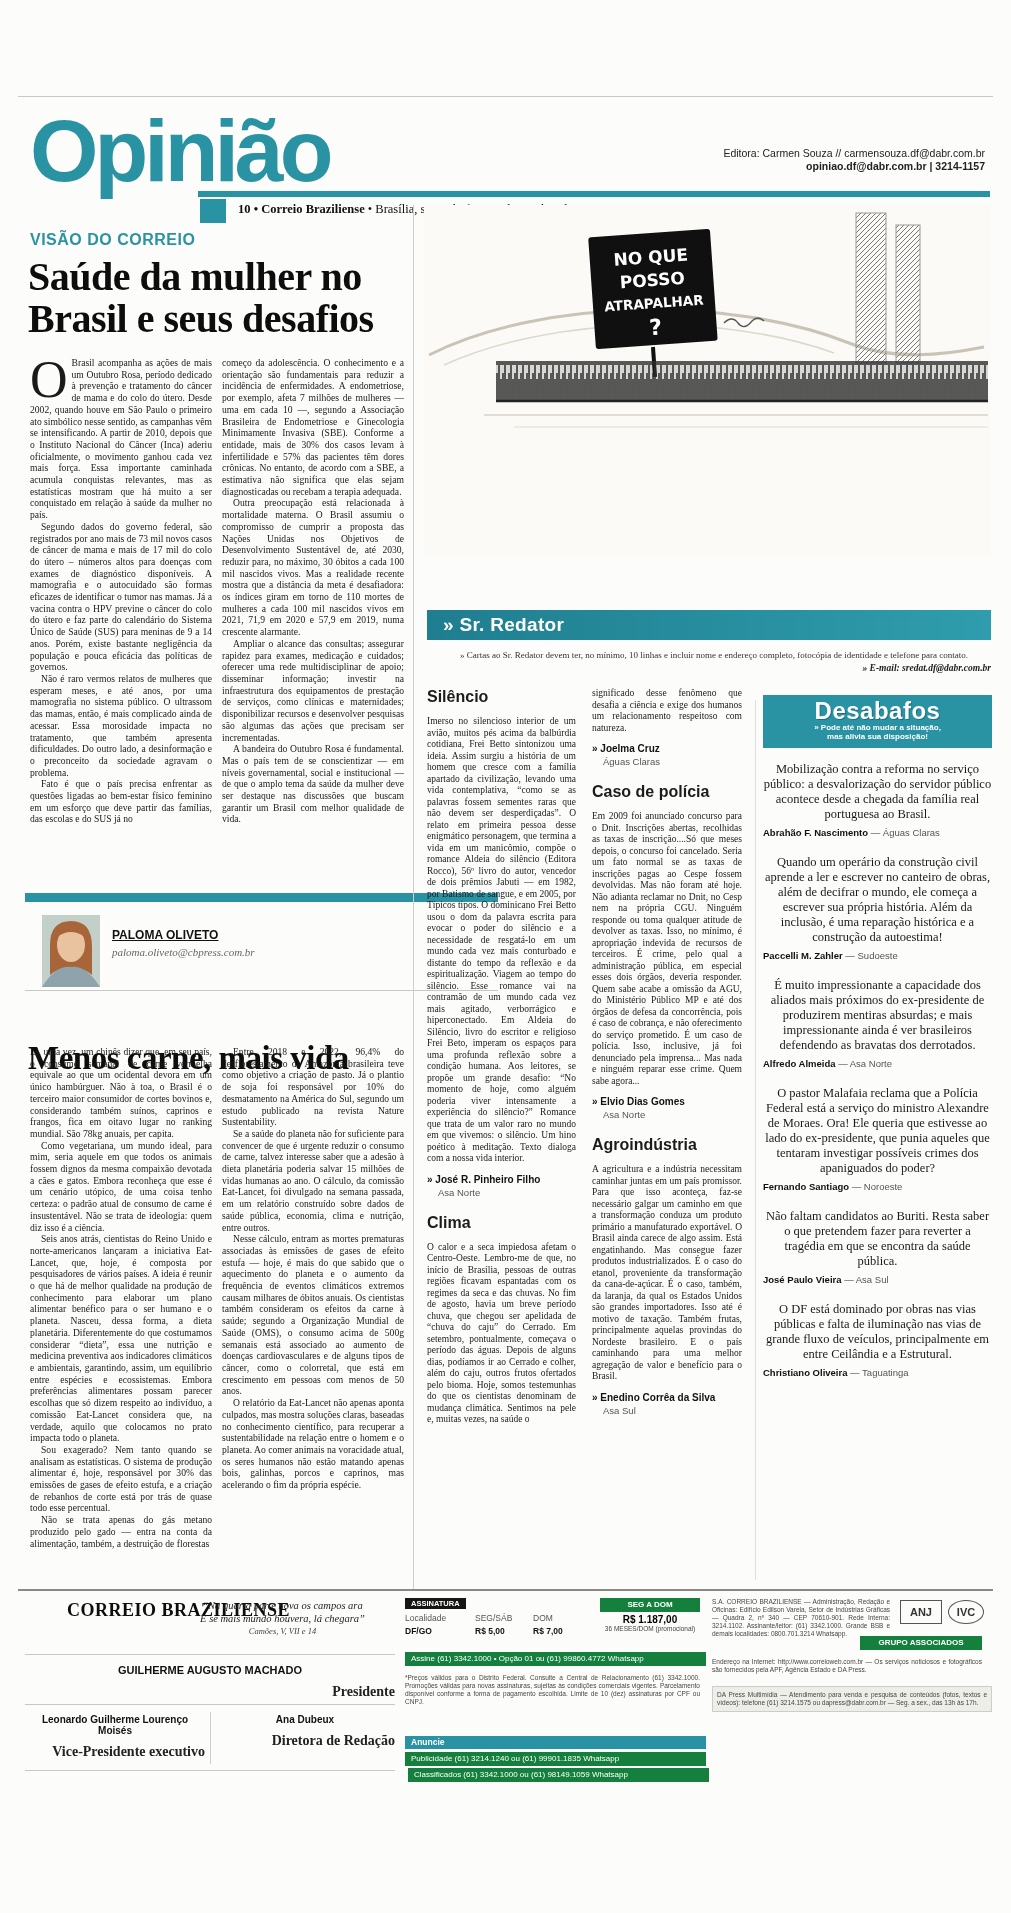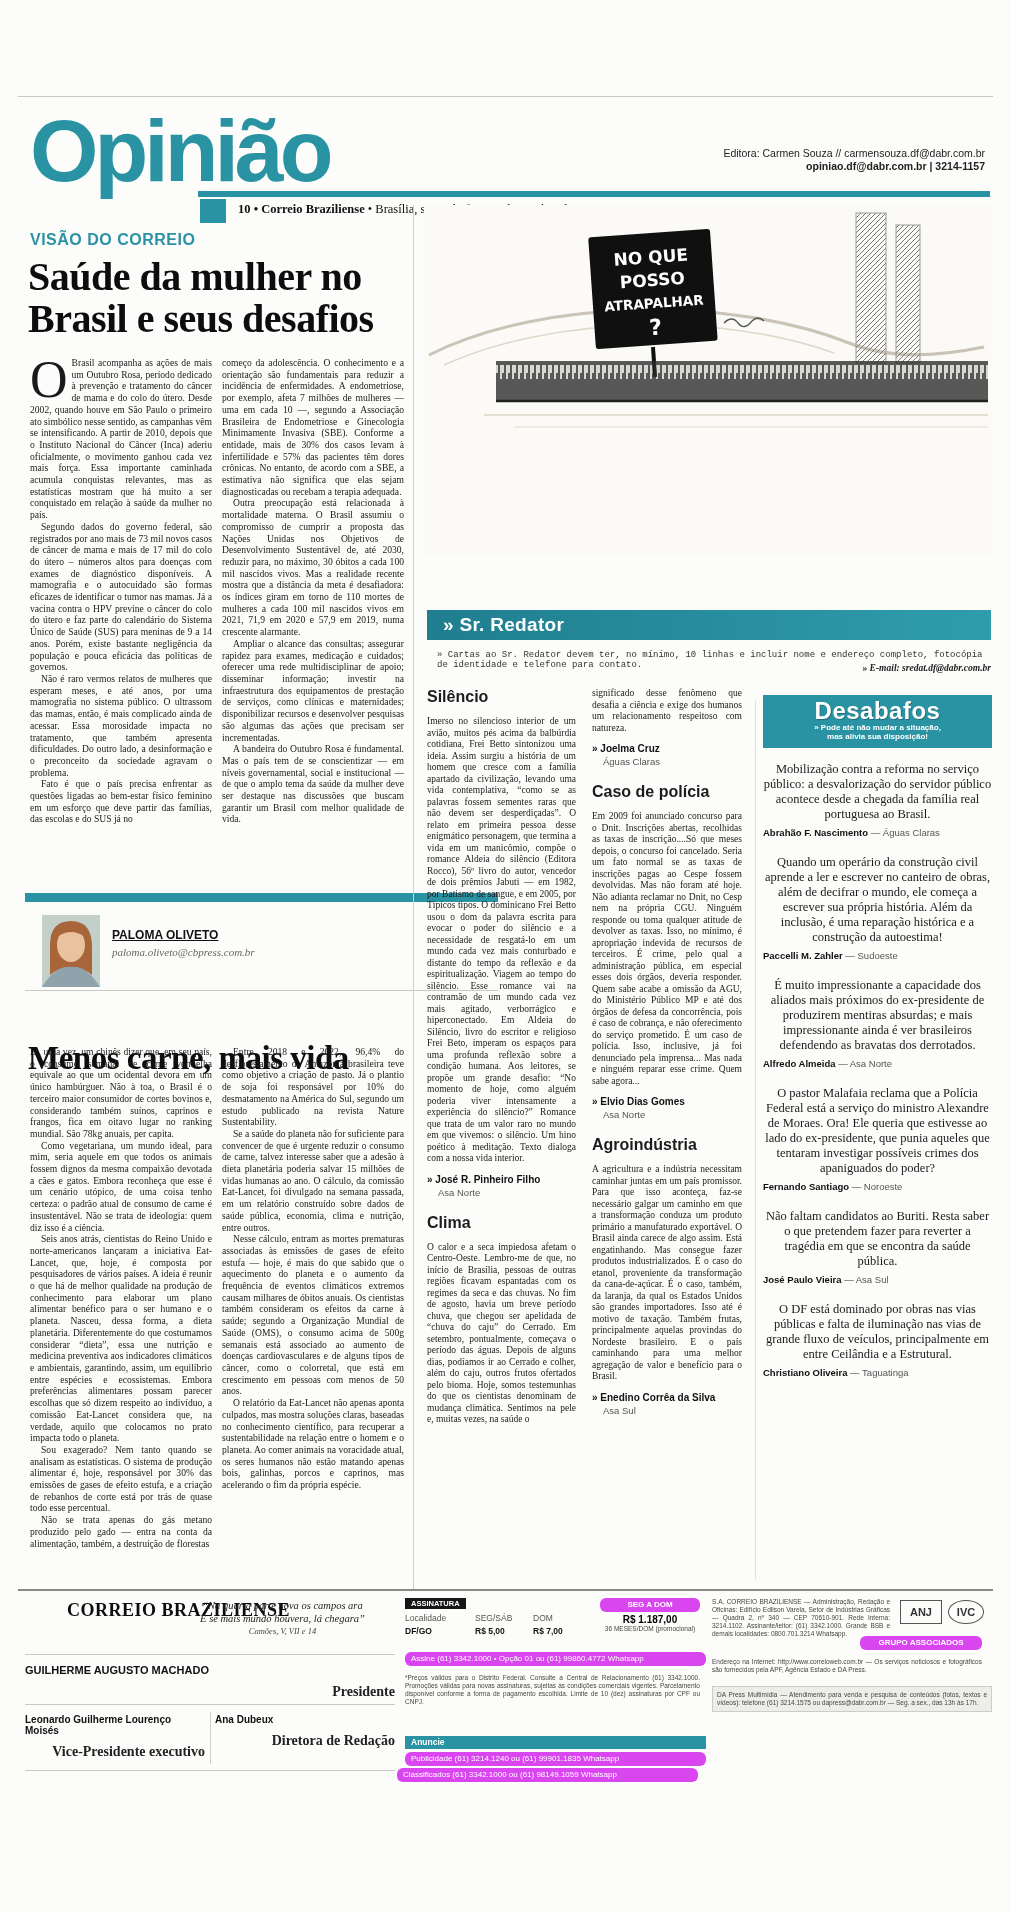--- a/index.html
+++ b/index.html
@@ -41,25 +41,25 @@
   .desa-box{background:#2a93a3;color:#fff;text-align:center;padding-top:3px;}
   .desa-title{font-family:"Liberation Sans",sans-serif;font-weight:bold;font-size:24px;line-height:25px;letter-spacing:.5px;text-shadow:1px 1px 0 rgba(0,0,0,.25);}
   .desa-sub{font-family:"Liberation Sans",sans-serif;font-weight:bold;font-size:8px;line-height:9px;}
   .ditem{font-family:"Liberation Serif",serif;font-size:12.5px;line-height:15px;text-align:center;color:#1a1a1a;margin:0 0 5px;}
   .dauthor{font-family:"Liberation Sans",sans-serif;font-size:9.5px;text-align:left;color:#555;margin-bottom:17px;}
   .dauthor b{color:#111;font-weight:bold;}
 
   .foot-logo{font-family:"Liberation Serif",serif;font-weight:bold;font-size:18px;letter-spacing:.5px;color:#0d0d0d;}
   .foot-quote{font-family:"Liberation Serif",serif;font-style:italic;font-size:10.5px;line-height:12.5px;text-align:center;color:#222;}
   .foot-attr{font-family:"Liberation Serif",serif;font-size:8.5px;text-align:center;color:#444;}
-  .foot-name{font-family:"Liberation Sans",sans-serif;font-weight:bold;font-size:11px;text-align:left;color:#111;}
+  .foot-name{font-family:"Liberation Sans",sans-serif;font-weight:bold;font-size:11px;text-align:center;color:#111;}
   .foot-title{font-family:"Liberation Serif",serif;font-weight:bold;font-size:14px;text-align:right;color:#222;margin-top:8px;}
   .tbl{font-family:"Liberation Sans",sans-serif;font-size:8.5px;color:#222;}
   .tbl .hd{font-weight:bold;color:#000;}
-  .blackbar{background:#d946ef;color:#fff;font-family:"Liberation Sans",sans-serif;font-size:8px;line-height:14px;padding-left:6px;border-radius:6px;}
+  .blackbar{background:#15803d;color:#fff;font-family:"Liberation Sans",sans-serif;font-size:8px;line-height:14px;padding-left:6px;}
   .tealbar{background:#2a93a3;color:#fff;font-family:"Liberation Sans",sans-serif;font-weight:bold;font-size:8.5px;line-height:13px;padding-left:6px;}
   .tiny{font-family:"Liberation Sans",sans-serif;font-size:6.5px;line-height:8px;color:#444;text-align:justify;}
   .logobox{border:1px solid #555;font-family:"Liberation Sans",sans-serif;font-weight:bold;text-align:center;color:#333;}
 </style>
 </head>
 <body>
 
 <div class="page">
 
   <div class="abs hairline" style="left:18px;top:96px;width:975px;"></div>
@@ -148,21 +148,21 @@
       <path d="M300 118 q8 -8 14 0 q6 8 14 -2 q6 -6 12 0" fill="none" stroke="#555" stroke-width="1.3"></path>
       <rect x="72" y="156" width="492" height="40" fill="url(#crowd)"></rect>
       <rect x="72" y="156" width="492" height="40" fill="#3a3a3a" opacity="0.18"></rect>
       <line x1="72" y1="196" x2="564" y2="196" stroke="#222" stroke-width="2.5"></line>
       <line x1="60" y1="210" x2="564" y2="210" stroke="#d8d3c6" stroke-width="1.5"></line>
       <line x1="90" y1="222" x2="564" y2="222" stroke="#e2ddd0" stroke-width="1"></line>
     </svg>
   </div>
 
   <div class="abs banner" style="left:427px;top:610px;width:548px;height:30px;">» Sr. Redator</div>
-  <div class="abs rednote" style="left:437px;top:650px;width:554px;text-align:left;font-family:Liberation Mono, monospace;">» Cartas ao Sr. Redator devem ter, no mínimo, 10 linhas e incluir nome e endereço completo, fotocópia de identidade e telefone para contato.</div>
+  <div class="abs rednote" style="left:437px;top:650px;width:554px;text-align:center;">» Cartas ao Sr. Redator devem ter, no mínimo, 10 linhas e incluir nome e endereço completo, fotocópia de identidade e telefone para contato.</div>
   <div class="abs redmail" style="left:437px;top:663px;width:554px;">» E-mail: sredat.df@dabr.com.br</div>
 
   <div class="abs lcol" style="left:427px;top:688px;width:149px;height:902px;">
     <div class="lhead first">Silêncio</div>
     <div class="lbody">
         <p class="cont">Imerso no silencioso interior de um avião, muitos pés acima da balbúrdia cotidiana, Frei Betto sintonizou uma ideia. Assim surgiu a história de um homem que cresce com a família apartado da civilização, levando uma vida contemplativa, “como se as palavras fossem sementes raras que não devem ser desperdiçadas”. O relato em primeira pessoa desse enigmático personagem, que termina a vida em um manicômio, compõe o romance Aldeia do silêncio (Editora Rocco), 56º livro do autor, vencedor de dois prêmios Jabuti — em 1982, por Batismo de sangue, e em 2005, por Típicos tipos. O dominicano Frei Betto usou o dom da palavra escrita para evocar o poder do silêncio e a necessidade de resgatá-lo em um mundo cada vez mais conturbado e distante do tempo da reflexão e da espiritualização. Viagem ao tempo do silêncio. Esse romance vai na contramão de um mundo cada vez mais agitado, verborrágico e hiperconectado. Em Aldeia do Silêncio, livro do escritor e religioso Frei Beto, imperam os espaços para uma profunda reflexão sobre a condição humana. Aos leitores, se propõe um grande desafio: “No momento de hoje, como alguém poderia viver intensamente a experiência do silêncio?” Romance que trata de um valor raro no mundo em que vivemos: o silêncio. Um hino poético à meditação. Texto dialoga com a nossa vida interior.</p>
       </div>
     <div class="lsig">» José R. Pinheiro Filho</div>
     <div class="lreg">Asa Norte</div>
     <div class="lhead">Clima</div>
@@ -254,21 +254,21 @@
   </div>
   <div class="abs" style="left:600px;top:1598px;width:100px;text-align:center;">
     <div class="blackbar" style="font-weight:bold;padding-left:0;">SEG A DOM</div>
     <div class="sans" style="font-weight:bold;font-size:10px;margin-top:2px;">R$ 1.187,00</div>
     <div class="sans" style="font-size:6.5px;color:#444;">36 MESES/DOM (promocional)</div>
   </div>
   <div class="abs blackbar" style="left:405px;top:1652px;width:295px;">Assine (61) 3342.1000 • Opção 01 ou (61) 99860.4772 Whatsapp</div>
   <div class="abs tiny" style="left:405px;top:1674px;width:295px;">*Preços válidos para o Distrito Federal. Consulte a Central de Relacionamento (61) 3342.1000. Promoções válidas para novas assinaturas, sujeitas às condições comerciais vigentes. Parcelamento disponível conforme a forma de pagamento escolhida. Limite de 10 (dez) assinaturas por CPF ou CNPJ.</div>
   <div class="abs tealbar" style="left:405px;top:1736px;width:295px;">Anuncie</div>
   <div class="abs blackbar" style="left:405px;top:1752px;width:295px;">Publicidade (61) 3214.1240 ou (61) 99901.1835 Whatsapp</div>
-  <div class="abs blackbar" style="left:397px;top:1768px;width:295px;">Classificados (61) 3342.1000 ou (61) 98149.1059 Whatsapp</div>
+  <div class="abs blackbar" style="left:408px;top:1768px;width:295px;">Classificados (61) 3342.1000 ou (61) 98149.1059 Whatsapp</div>
 
   <div class="abs tiny" style="left:712px;top:1598px;width:178px;">S.A. CORREIO BRAZILIENSE — Administração, Redação e Oficinas: Edifício Edilson Varela, Setor de Indústrias Gráficas — Quadra 2, nº 340 — CEP 70610-901. Rede Interna: 3214.1102. Assinante/leitor: (61) 3342.1000. Grande BSB e demais localidades: 0800.701.3214 Whatsapp.</div>
   <div class="abs logobox" style="left:900px;top:1600px;width:40px;height:22px;font-size:11px;line-height:22px;">ANJ</div>
   <div class="abs logobox" style="left:948px;top:1600px;width:34px;height:22px;font-size:11px;line-height:22px;border-radius:50%;">IVC</div>
   <div class="abs blackbar" style="left:860px;top:1636px;width:122px;text-align:center;padding-left:0;font-weight:bold;">GRUPO ASSOCIADOS</div>
   <div class="abs tiny" style="left:712px;top:1658px;width:270px;">Endereço na Internet: http://www.correioweb.com.br — Os serviços noticiosos e fotográficos são fornecidos pela APF, Agência Estado e DA Press.</div>
   <div class="abs tiny" style="left:712px;top:1686px;width:270px;background:#eeeee9;border:1px solid #ccc;padding:4px;">DA Press Multimídia — Atendimento para venda e pesquisa de conteúdos (fotos, textos e vídeos): telefone (61) 3214.1575 ou dapress@dabr.com.br — Seg. a sex., das 13h às 17h.</div>
 
 </div>
 

